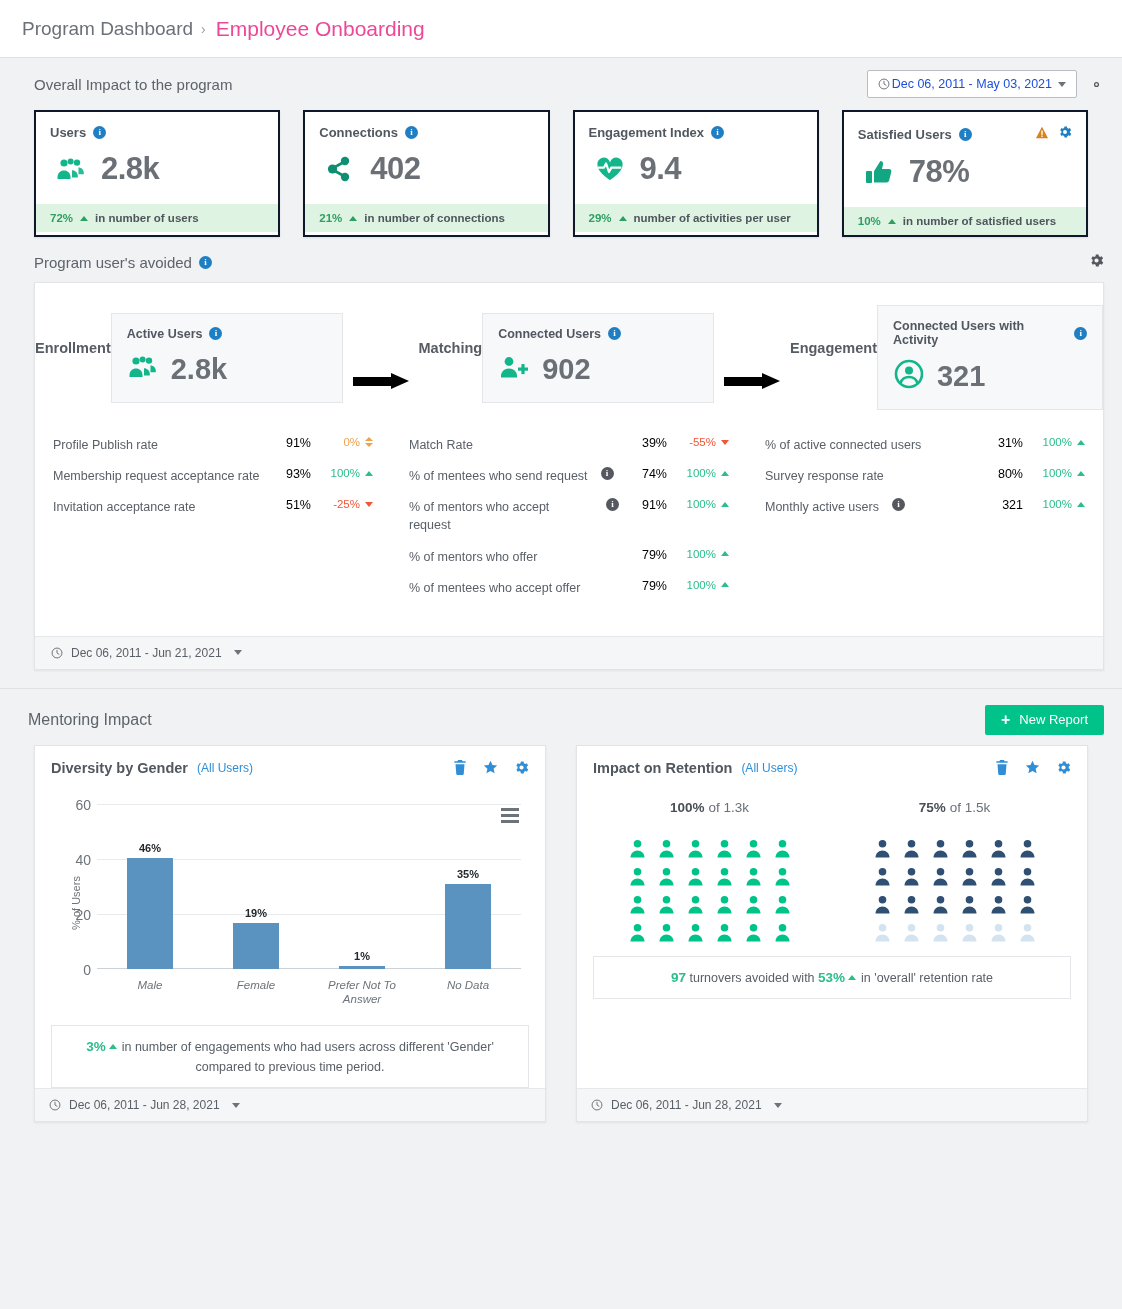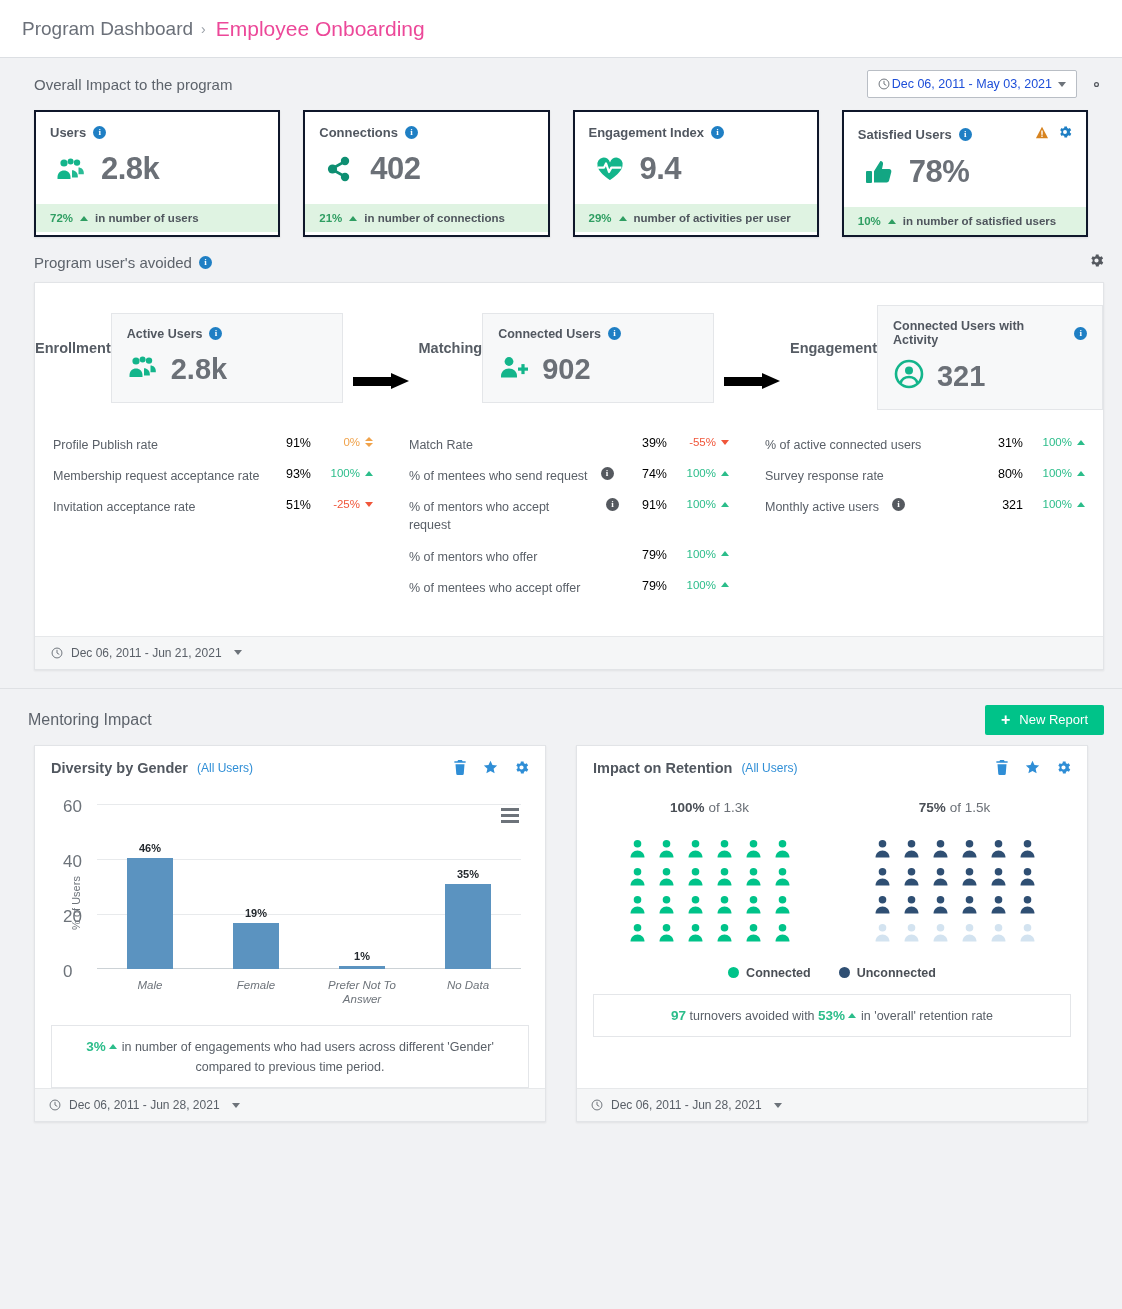--- a/index.html
+++ b/index.html
@@ -141,21 +141,21 @@
 
   
   .chart-area { position:relative; height:215px; margin:14px 10px 0 10px; }
   .ylabel {
     position:absolute; left:4px; top:50%; transform:translateY(-50%) rotate(-90deg);
     transform-origin:center; font-size:11px; color:#6d737a; white-space:nowrap;
   }
   .plot { position:absolute; left:52px; right:14px; top:8px; bottom:42px; }
   .gridline { position:absolute; left:0; right:0; height:1px; background:#e8eaec; }
   .axisline { position:absolute; left:0; right:0; bottom:0; height:1px; background:#ccd2d6; }
-  .ytick { position:absolute; left:-34px; width:28px; font-size:17px; color:#6d737a; transform:translateY(-7px);}
+  .ytick { position:absolute; left:-34px; width:28px; text-align:right; font-size:14px; color:#6d737a; transform:translateY(-7px);}
   .bars { position:absolute; left:0; right:0; top:0; bottom:0; display:flex; }
   .barslot { flex:1; position:relative; display:flex; align-items:flex-end; justify-content:center;margin-top:20px; }
   .bar { width:46px; background:#5b93c0; }
   .barval { position:absolute; width:100%; text-align:center; font-size:11px; font-weight:bold; color:#23282d; }
   .xlabels { position:absolute; left:52px; right:14px; bottom:4px; display:flex; }
   .xlab { flex:1; text-align:center; font-size:11.5px; color:#6d737a; line-height:1.25;font-style:italic; }
   .hamburger { position:absolute; right:16px; top:12px; display:flex; flex-direction:column; gap:3px; cursor:pointer;}
   .hamburger span { display:block; width:18px; height:3px; background:#6d737a; }
 
   .note {
@@ -976,30 +976,20 @@
                 </div>
                 <div class="pcell">
                   <svg width="17" height="19" viewBox="0 0 18 20" fill="#d3e3f0">
                     <circle cx="9" cy="5" r="4"></circle>
                     <path d="M1.6 19.5c0-4.1 3.3-7.4 7.4-7.4s7.4 3.3 7.4 7.4z"></path>
                   </svg>
                 </div>
               </div>
             </div>
         </div>
-        <div class="legend">
-          <div class="legend-item">
-            <span class="dot" style="background:#00c389"></span>
-            <span>Connected</span>
-          </div>
-          <div class="legend-item">
-            <span class="dot" style="background:#2f4f73"></span>
-            <span>Unconnected</span>
-          </div>
-        </div>
       </div>
 
       <div class="note">
         <b class="green">97</b>
         <span>turnovers avoided with</span>
         <b class="green">53%</b><span class="inline-tri"></span><span>in 'overall' retention rate</span>
       </div>
 
       <div class="card-foot">
         <svg class="clock" viewBox="0 0 16 16">

